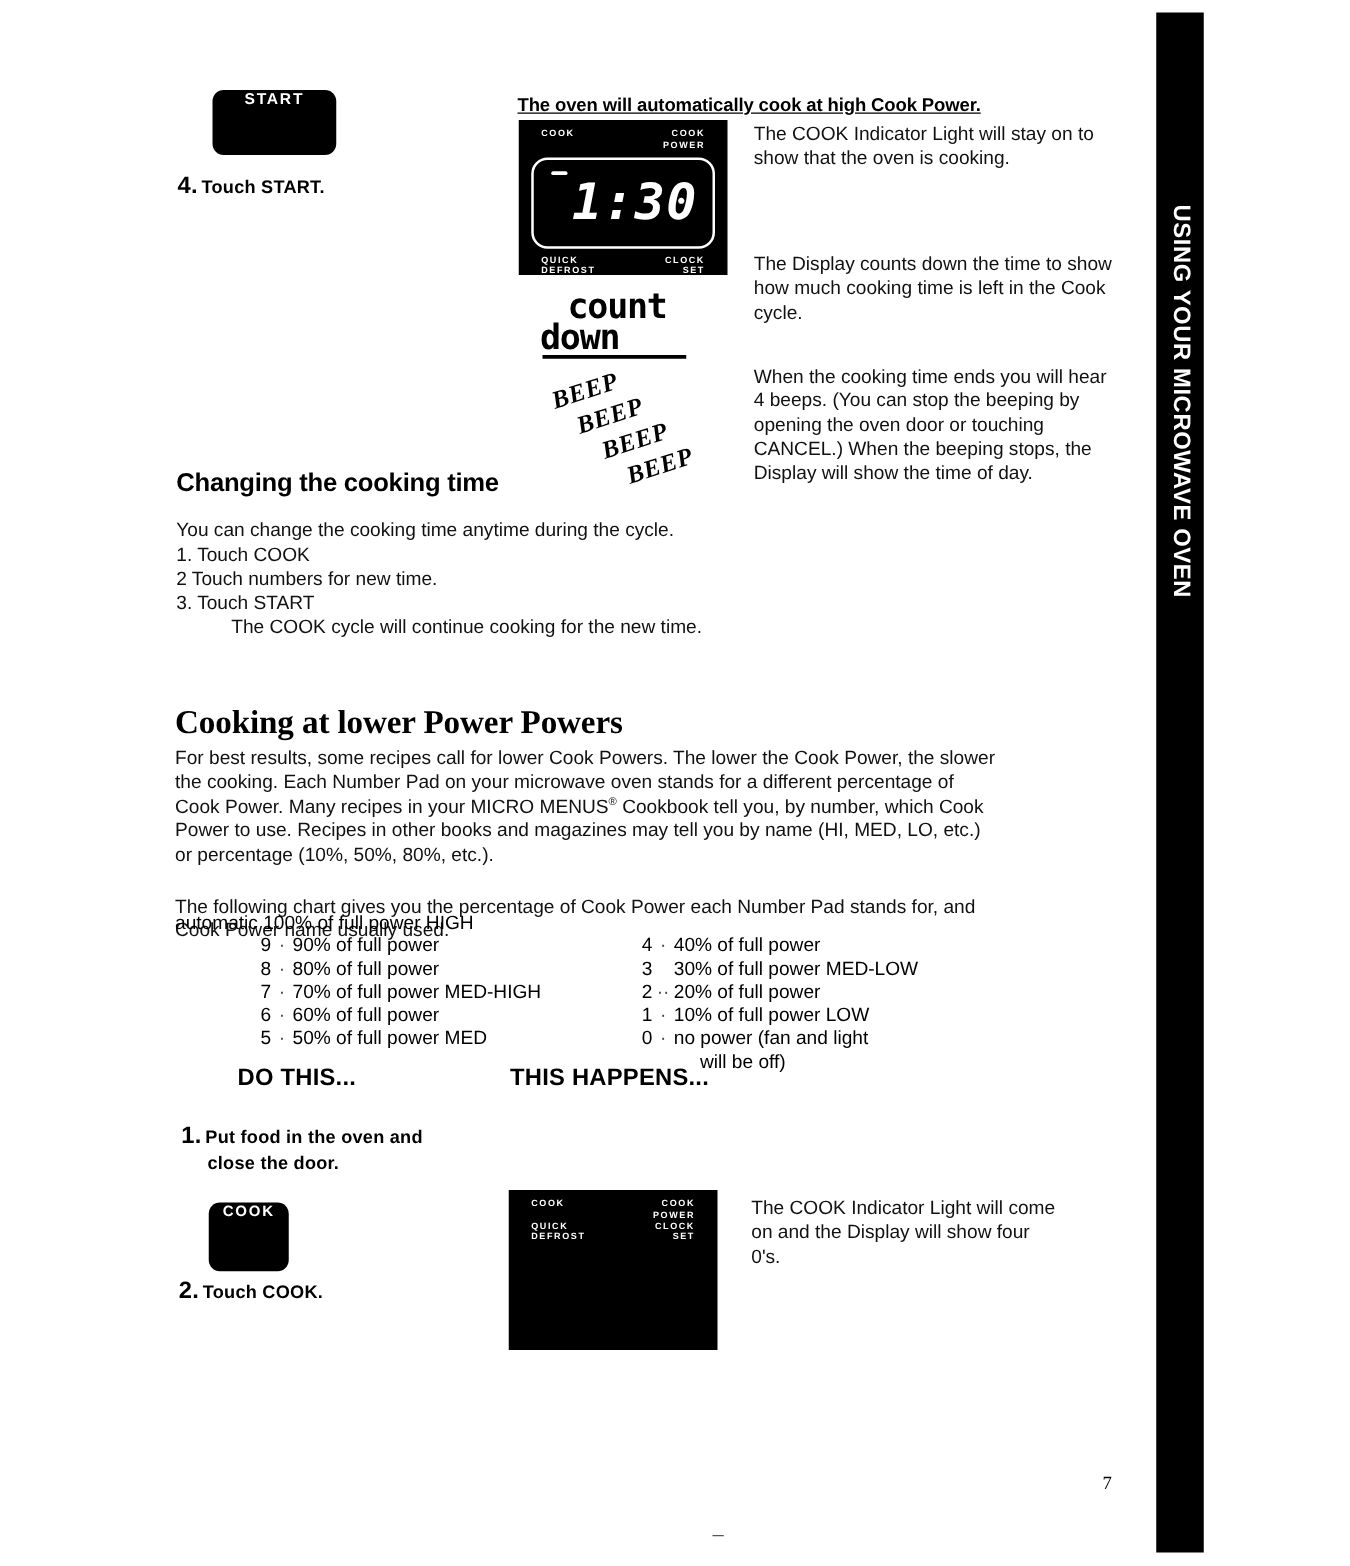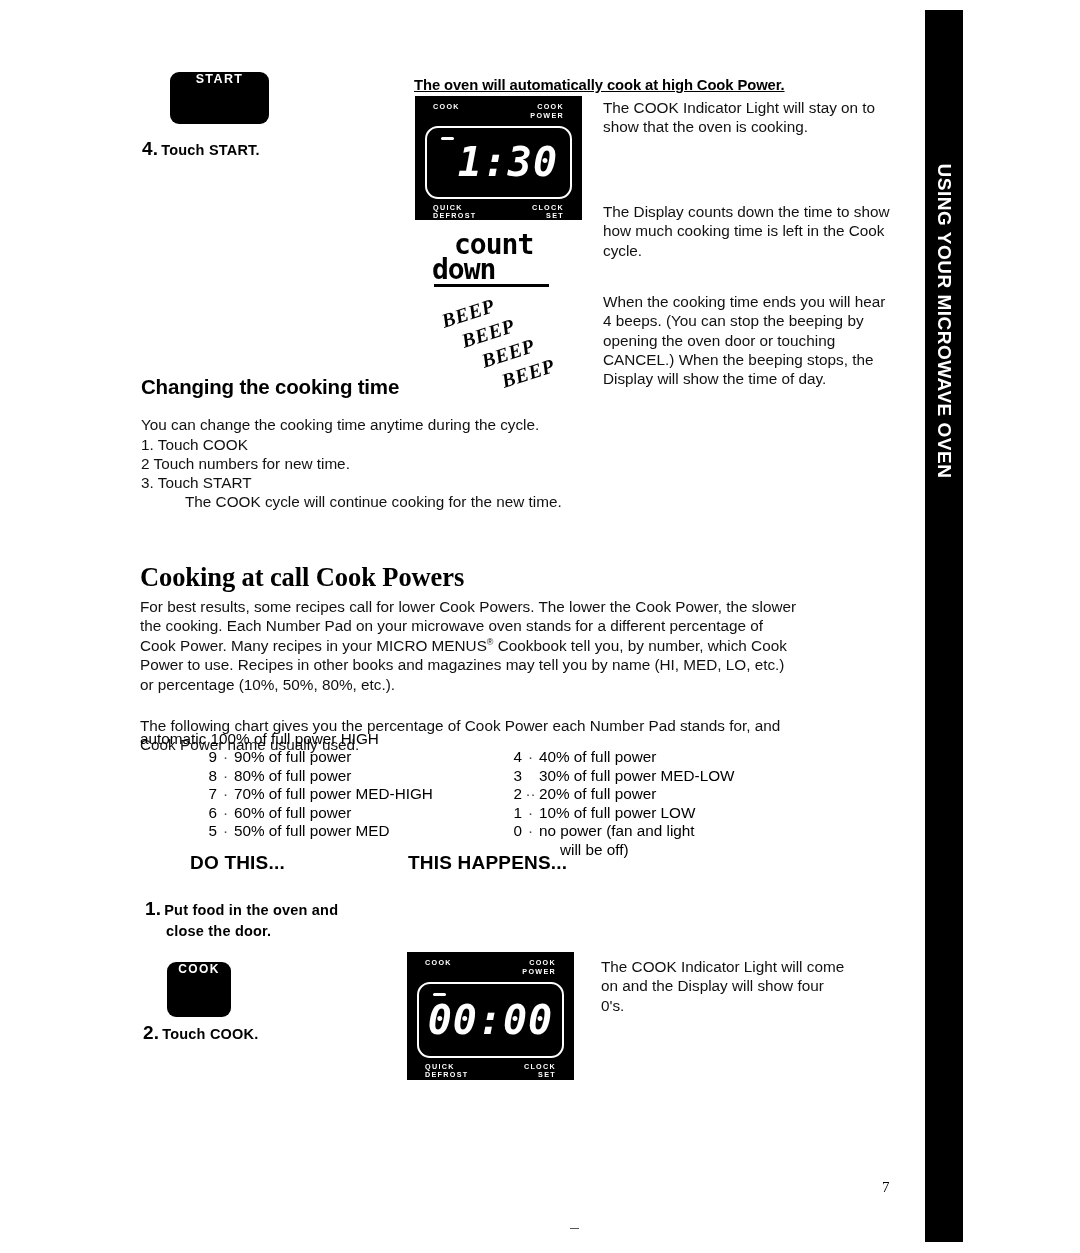--- a/index.html
+++ b/index.html
@@ -277,21 +277,21 @@
 <div class="abs h-sub" style="left:141px; top:375px;">Changing the cooking time</div>
 
 <div class="abs body-text" style="left:141px; top:415px; width:640px;">You can change the cooking time anytime during the cycle.</div>
 
 <div class="abs body-text" style="left:141px; top:435px; width:640px;">1. Touch COOK</div>
 <div class="abs body-text" style="left:141px; top:454px; width:640px;">2  Touch numbers for new time.</div>
 <div class="abs body-text" style="left:141px; top:473px; width:640px;">3. Touch START</div>
 
 <div class="abs body-text" style="left:141px; top:492px; width:660px;margin-left:44px;">The COOK cycle will continue cooking for the new time.</div>
 
-<div class="abs h-main" style="left:140px; top:562px;">Cooking at call Cook Powers</div>
+<div class="abs h-main" style="left:140px; top:562px;">Cooking at lower Power Powers</div>
 
 <div class="abs body-text" style="left:140px; top:597px; width:660px; line-height:1.27;">
   <span>For best results, some recipes call for lower Cook Powers. The lower the Cook Power, the slower the cooking. Each Number Pad on your microwave oven stands for a different percentage of Cook Power. Many recipes in your MICRO MENUS</span><sup class="reg">®</sup><span> Cookbook tell you, by number, which Cook Power to use. Recipes in other books and magazines may tell you by name (HI, MED, LO, etc.) or percentage (10%, 50%, 80%, etc.).</span>
 </div>
 
 <div class="abs body-text" style="left:140px; top:716px; width:670px; line-height:1.27;">The following chart gives you the percentage of Cook Power each Number Pad stands for, and Cook Power name usually used.</div>
 
 <div class="abs pw-auto" style="left:140px; top:730px;text-align:right;">automatic 100% of full power HIGH</div>
 
 <div class="pw-col" style="left:195px; top:748px;">
@@ -346,24 +346,20 @@
 <div class="abs step-line" style="left:143px; top:1022px;">
   <span class="step-num">2.</span><span>Touch COOK.</span>
 </div>
 
 <div class="display-panel" id="panel-2">
   <div class="dp-row">
     <span class="left">COOK</span>
     <span class="right" style="white-space:pre;">COOK
 POWER</span>
   </div>
-  <div class="dp-window" style="height:76px;">
-    <div class="dp-indicator"></div>
-    <div class="dp-digits centered">00:00</div>
-  </div>
   <div class="dp-row">
     <span class="left" style="white-space:pre;">QUICK
 DEFROST</span>
     <span class="right" style="white-space:pre;">CLOCK
 SET</span>
   </div>
 </div>
 
 <div class="abs body-text" style="left:601px; top:957px; width:245px;">The COOK Indicator Light will come on and the Display will show four 0's.</div>
 

